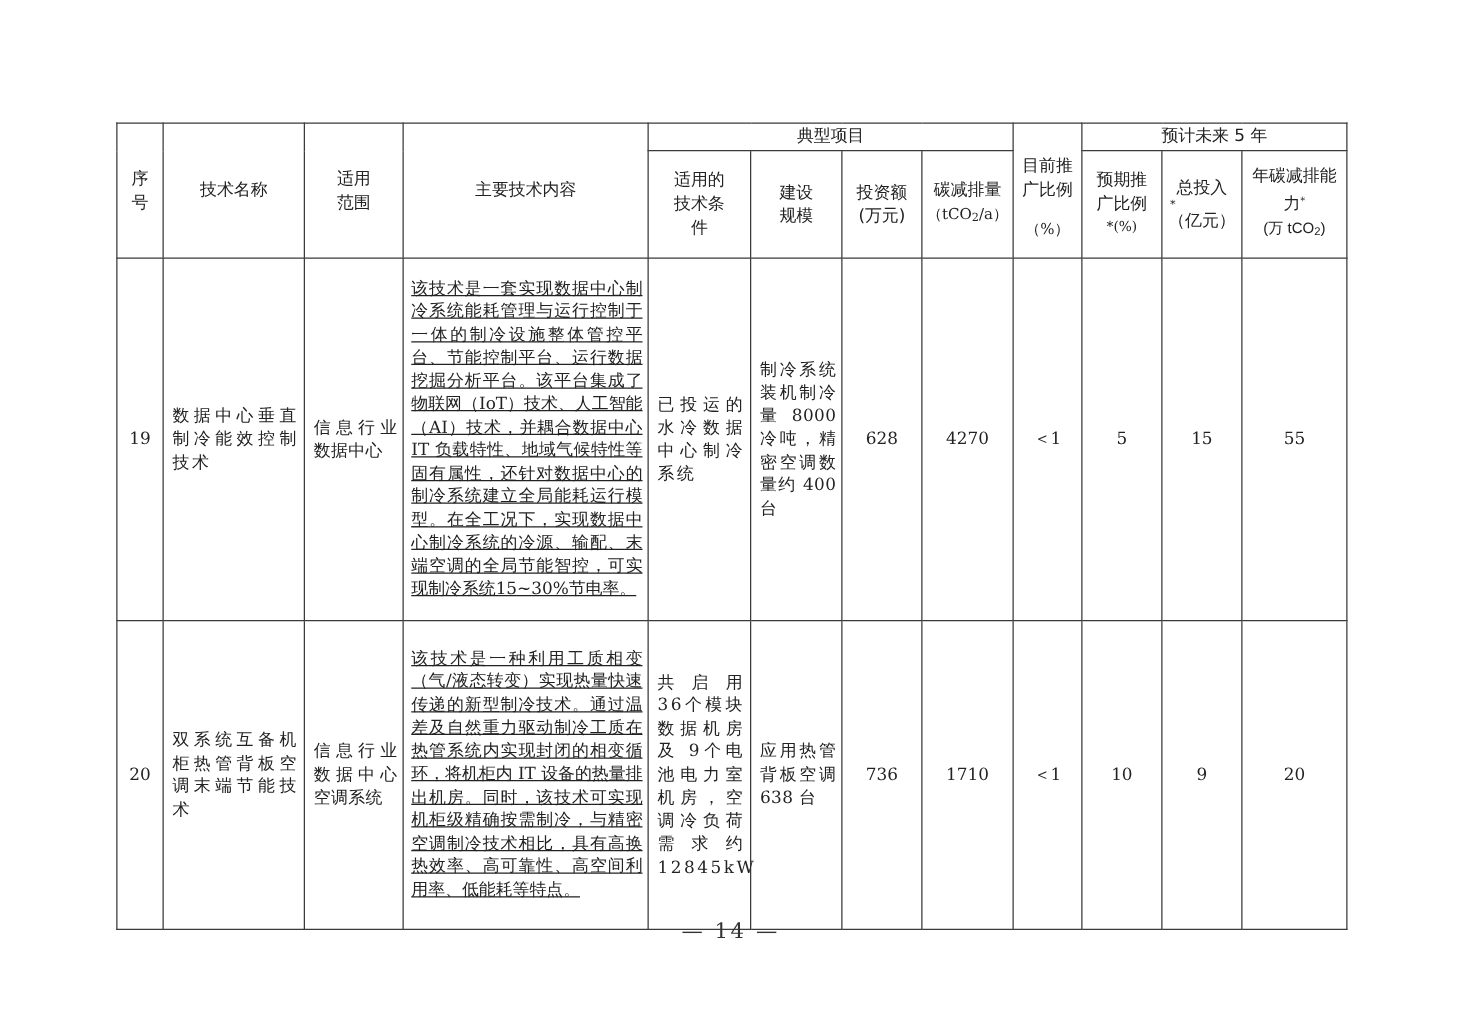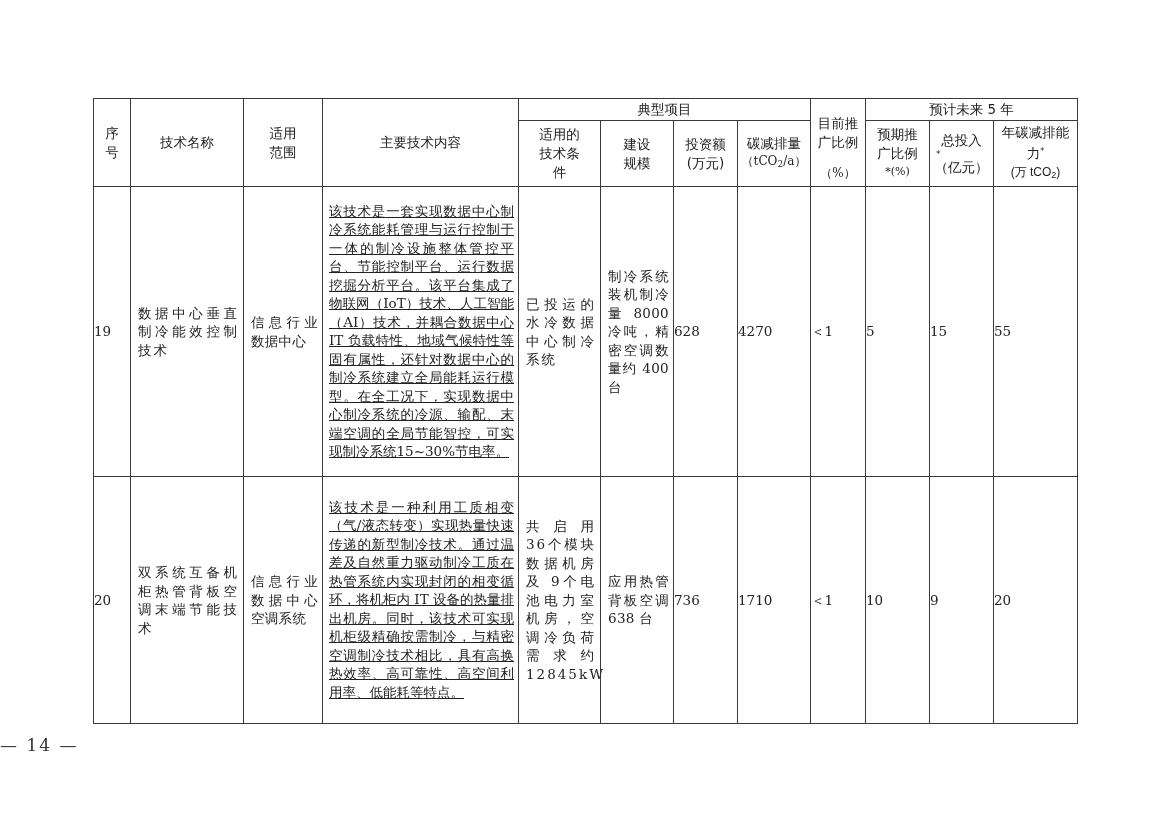--- a/index.html
+++ b/index.html
@@ -6,22 +6,22 @@
   body { width:1169px; height:826px; position:relative; overflow:hidden;
          font-family: "DejaVu Serif", "Liberation Serif", serif; color:#222; }
   .page { position:absolute; left:0; top:0; width:1169px; height:826px; }
   table.main { position:absolute; left:93px; top:98px; border-collapse:collapse;
                table-layout:fixed; width:984px; }
   table.main td, table.main th { border:1.3px solid #3a3a3a; padding:0; vertical-align:middle;
                font-weight:normal; font-size:13.5px; line-height:18.5px; }
   th { text-align:center; font-family:"DejaVu Sans","Liberation Sans",sans-serif; font-size:13.5px; }
   .just { text-align:justify; text-align-last:left; padding:0 4px 0 7px !important; letter-spacing:0.3px; }
   .desc { text-align:justify; padding:1px 4px 2px 6px !important; font-size:13.3px; line-height:18.3px;text-decoration:underline; }
-  .num { font-size:13.5px; }
-  .footer { position:absolute; left:0; width:1169px; top:735px; text-align:left;
+  .num { text-align:center; font-size:13.5px; }
+  .footer { position:absolute; left:0; width:1169px; top:735px; text-align:center;
             font-size:17px; letter-spacing:2px; color:#333; }
   sub { font-size:9px; vertical-align:-2px; }
   sup { font-size:8px; vertical-align:4px; }
 </style>
 </head>
 <body>
 
 <div class="page">
   <table class="main">
     <colgroup>
@@ -50,21 +50,21 @@
         <th rowspan="2">主要技术内容</th>
         <th colspan="4">典型项目</th>
         <th rowspan="2">
           <div style="width:45px;margin:12px auto;line-height:19px">目前推广比例</div>
           <div style="font-family:'DejaVu Serif',serif;font-size:12px">（%）</div>
         </th>
         <th colspan="3">预计未来 5 年</th>
       </tr>
       <tr style="height:64px">
         <th>
-          <div style="width:44px;margin:4px auto;line-height:19px">适用的技术条件</div>
+          <div style="width:44px;margin:14px auto;line-height:19px">适用的技术条件</div>
         </th>
         <th>
           <div style="width:30px;margin:0 auto;line-height:19px">建设规模</div>
         </th>
         <th>
           <div>投资额</div>
           <div>(万元)</div>
         </th>
         <th>
           <div>碳减排量</div>

